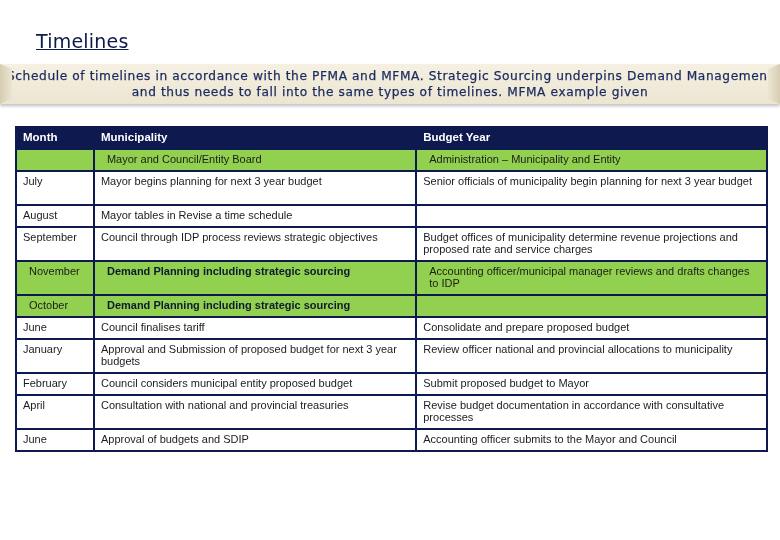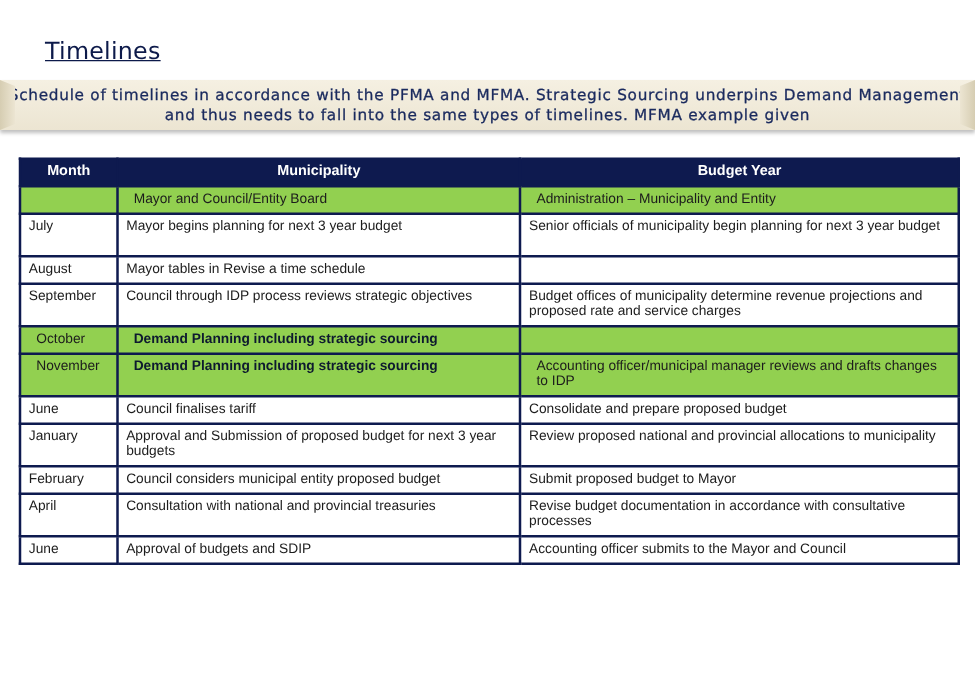--- a/index.html
+++ b/index.html
@@ -38,21 +38,21 @@
     table.timeline {
       position: absolute; left: 15px; top: 126px; width: 753px;
       border-collapse: collapse; border: 2px solid #0e1a4f;
       font-size: 11px; color: #1c1c1c; table-layout: fixed;
     }
     table.timeline td, table.timeline th {
       border: 2px solid #0e1a4f; padding: 3px 6px 2px 6px; vertical-align: top;
       text-align: left; line-height: 12px;
     }
     table.timeline th {
-      background: #0e1a4f; color: #ffffff; font-weight: bold; font-size: 11.5px; height: 15px; text-align: center;
+      background: #0e1a4f; color: #ffffff; font-weight: bold; font-size: 11.5px; height: 15px;
     }
     tr.green td { background: #92d050; padding-left: 12px; }
     td.bold { font-weight: bold; color: #0e1a2f; }
     .col-month { width: 74px; }
     .col-muni { width: 306px; }
     .col-budget { width: 333px; }
     .r1 td { height: 15px; }
     .r2 td { height: 27px; }
     .bold-line { font-weight: bold; color: #0e1a2f; display: block; }
   </style>
@@ -90,39 +90,39 @@
   <tr class="r1">
     <td>August</td>
     <td>Mayor tables in Revise a time schedule</td>
     <td></td>
   </tr>
   <tr class="r2">
     <td>September</td>
     <td>Council through IDP process reviews strategic objectives</td>
     <td>Budget offices of municipality determine revenue projections and proposed rate and service charges</td>
   </tr>
+  <tr class="green r2">
+    <td>November</td>
+    <td class="bold">Demand Planning including strategic sourcing</td>
+    <td>Accounting officer/municipal manager reviews and drafts changes to IDP</td>
+  </tr>
   <tr class="green r1">
     <td>October</td>
     <td class="bold">Demand Planning including strategic sourcing</td>
     <td></td>
-  </tr>
-  <tr class="green r2">
-    <td>November</td>
-    <td class="bold">Demand Planning including strategic sourcing</td>
-    <td>Accounting officer/municipal manager reviews and drafts changes to IDP</td>
   </tr>
   <tr class="r1">
     <td>June</td>
     <td>Council finalises tariff</td>
     <td>Consolidate and prepare proposed budget</td>
   </tr>
   <tr class="r2">
     <td>January</td>
     <td>Approval and Submission of proposed budget for next 3 year budgets</td>
-    <td>Review proposed national and provincial allocations to municipality</td>
+    <td>Review officer national and provincial allocations to municipality</td>
   </tr>
   <tr class="r1">
     <td>February</td>
     <td>Council considers municipal entity proposed budget</td>
     <td>Submit proposed budget to Mayor</td>
   </tr>
   <tr class="r2">
     <td>April</td>
     <td>Consultation with national and provincial treasuries</td>
     <td>Revise budget documentation in accordance with consultative processes</td>

